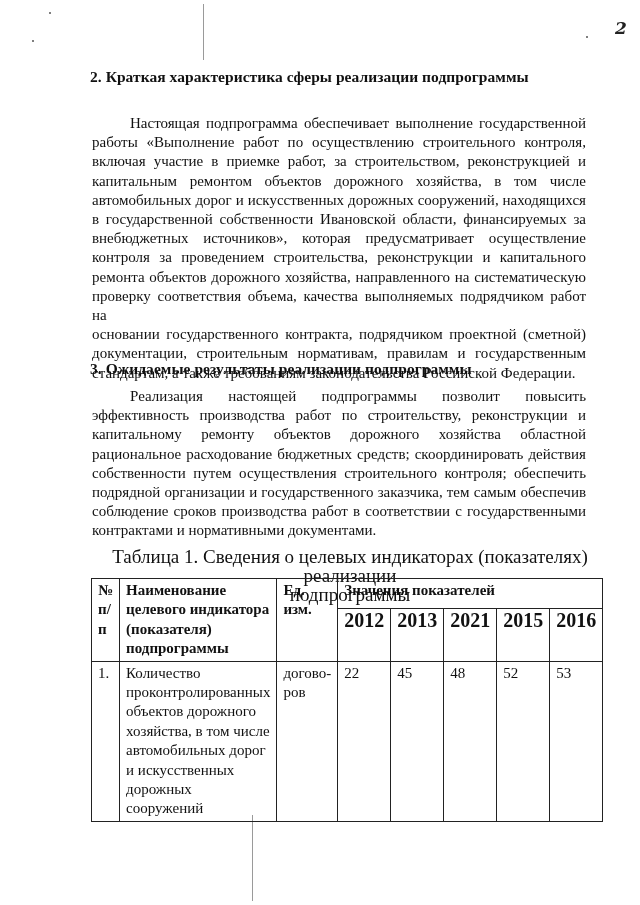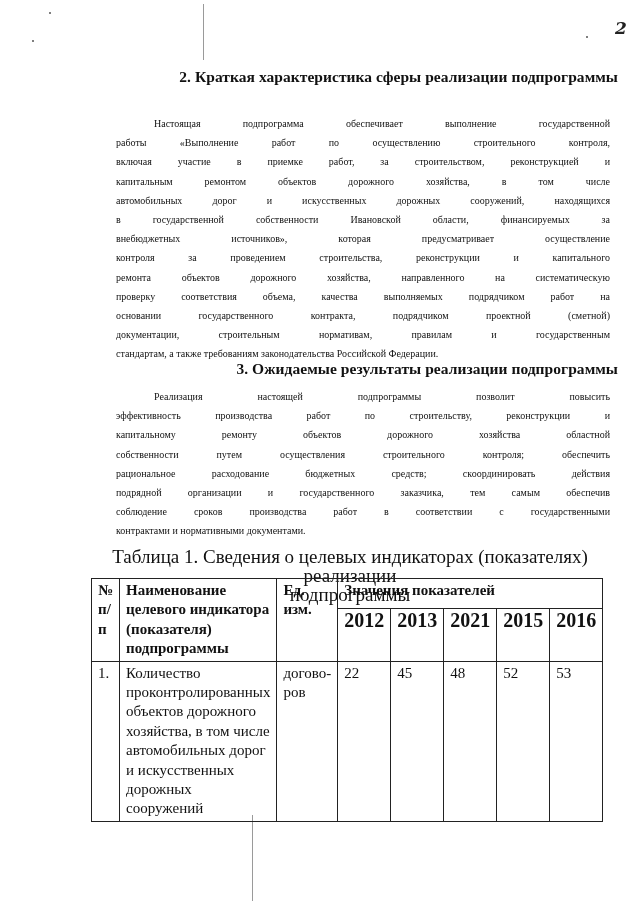--- a/index.html
+++ b/index.html
@@ -11,26 +11,26 @@
   .page-number {
     position: absolute; left: 615px; top: 18px;
     font-family: "DejaVu Serif", serif; font-style: italic; font-weight: bold;
     font-size: 17px; color: #222;
   }
   .scan-line {
     position: absolute; width: 1px; background: #9a9a9a;
   }
   .speck { position: absolute; width: 2px; height: 2px; background: #555; border-radius: 1px; }
   .heading {
-    position: absolute; left: 98px; width: 520px; text-align: right;
+    position: absolute; left: 90px; width: 520px; text-align: left;
     font-weight: bold; font-size: 15.5px; letter-spacing: 0.05px;
   }
   .para {
-    position: absolute; left: 116px; width: 494px;
-    font-size: 10px; line-height: 19.2px; text-align: justify;
+    position: absolute; left: 92px; width: 494px;
+    font-size: 15px; line-height: 19.2px; text-align: justify;
     text-indent: 38px;
   }
   .para span.line { display: block; text-align: justify; text-align-last: justify; text-indent: 0; }
   .para span.line.first { text-indent: 38px; }
   .para span.line.last { text-align-last: left; }
   .caption {
     position: absolute; left: 90px; width: 520px; text-align: center;
     font-size: 19px; line-height: 19px;
   }
   table.indicators {
@@ -77,22 +77,22 @@
     <span class="line">основании государственного контракта, подрядчиком проектной (сметной)</span>
     <span class="line">документации, строительным нормативам, правилам и государственным</span>
     <span class="line last">стандартам, а также требованиям законодательства Российской Федерации.</span>
   </div>
 
 <div class="heading" style="top:360px;">3. Ожидаемые результаты реализации подпрограммы</div>
 <div class="para" style="top: 387px; text-indent: 0px;" id="s3">
     <span class="line first">Реализация настоящей подпрограммы позволит повысить</span>
     <span class="line">эффективность производства работ по строительству, реконструкции и</span>
     <span class="line">капитальному ремонту объектов дорожного хозяйства областной</span>
+    <span class="line">рациональное расходование бюджетных средств; скоординировать действия</span>
     <span class="line">собственности путем осуществления строительного контроля; обеспечить</span>
-    <span class="line">рациональное расходование бюджетных средств; скоординировать действия</span>
     <span class="line">подрядной организации и государственного заказчика, тем самым обеспечив</span>
     <span class="line">соблюдение сроков производства работ в соответствии с государственными</span>
     <span class="line last">контрактами и нормативными документами.</span>
   </div>
 
 <div class="caption" style="top:547px;">
   <div>Таблица 1. Сведения о целевых индикаторах (показателях) реализации</div>
   <div>подпрограммы</div>
 </div>
 

